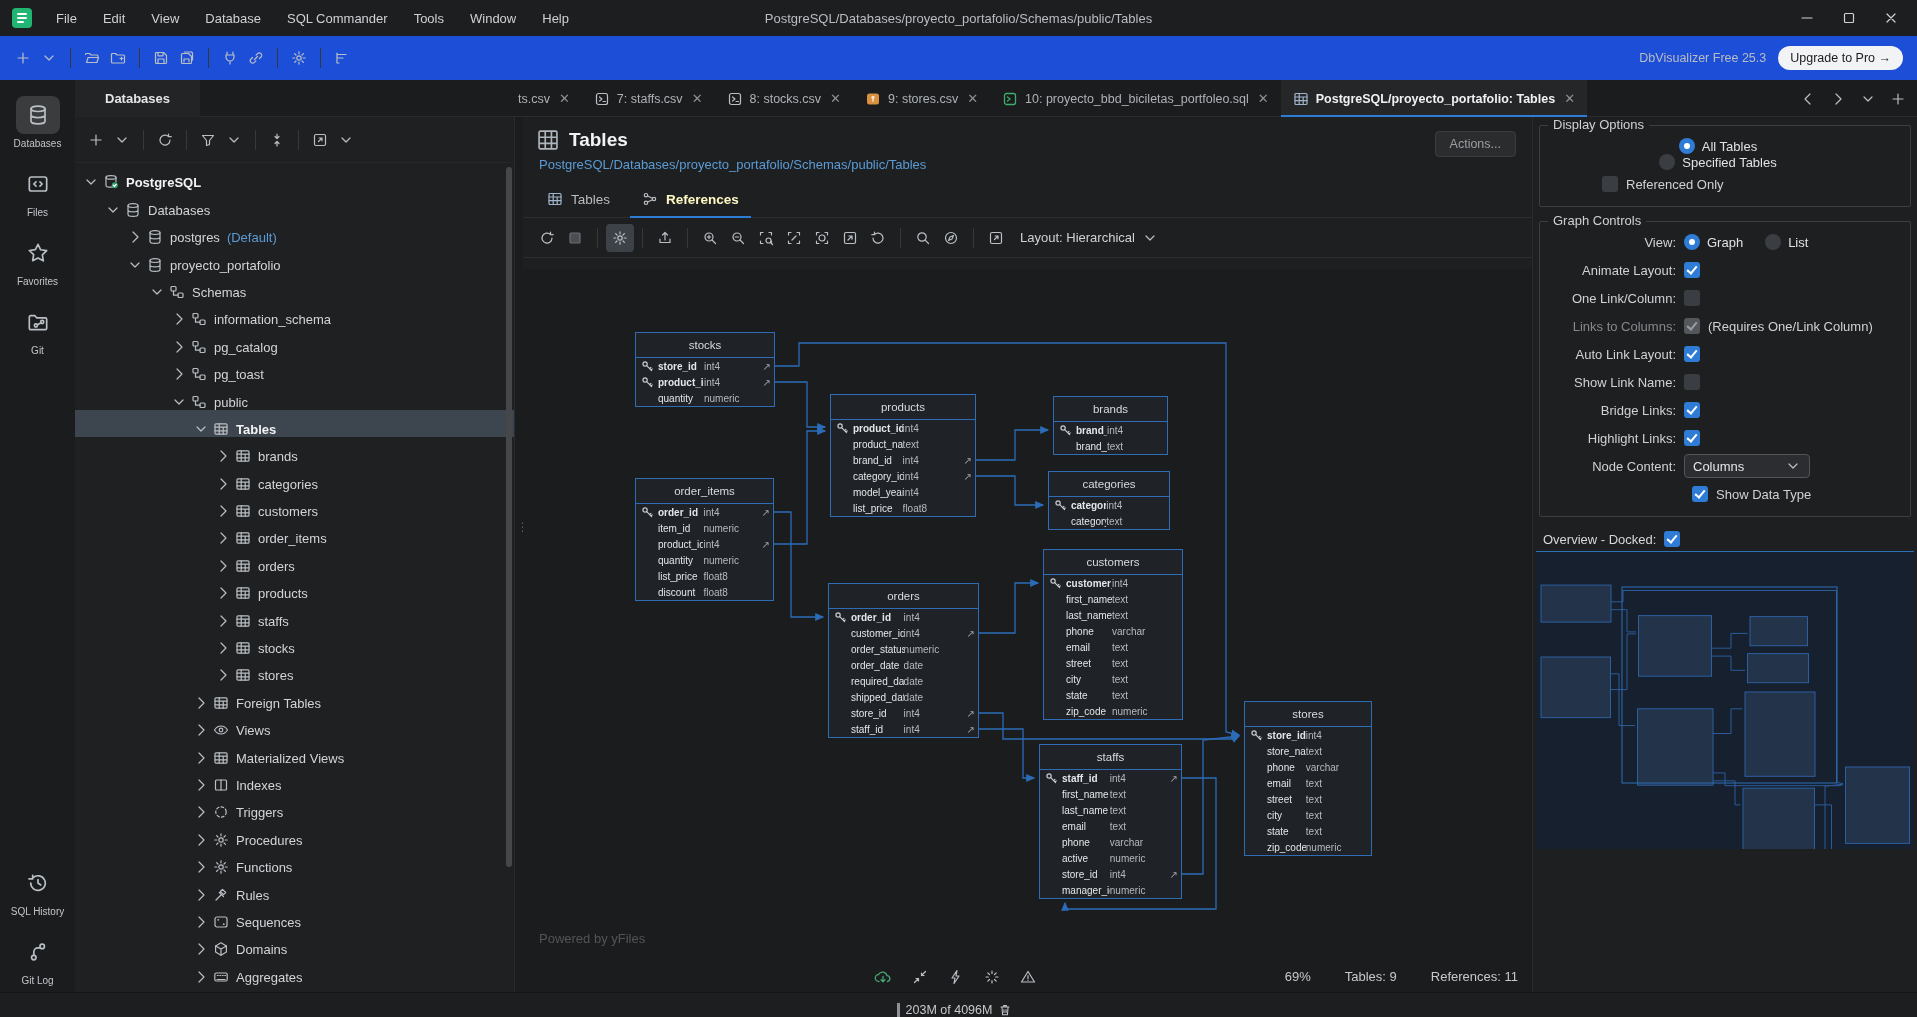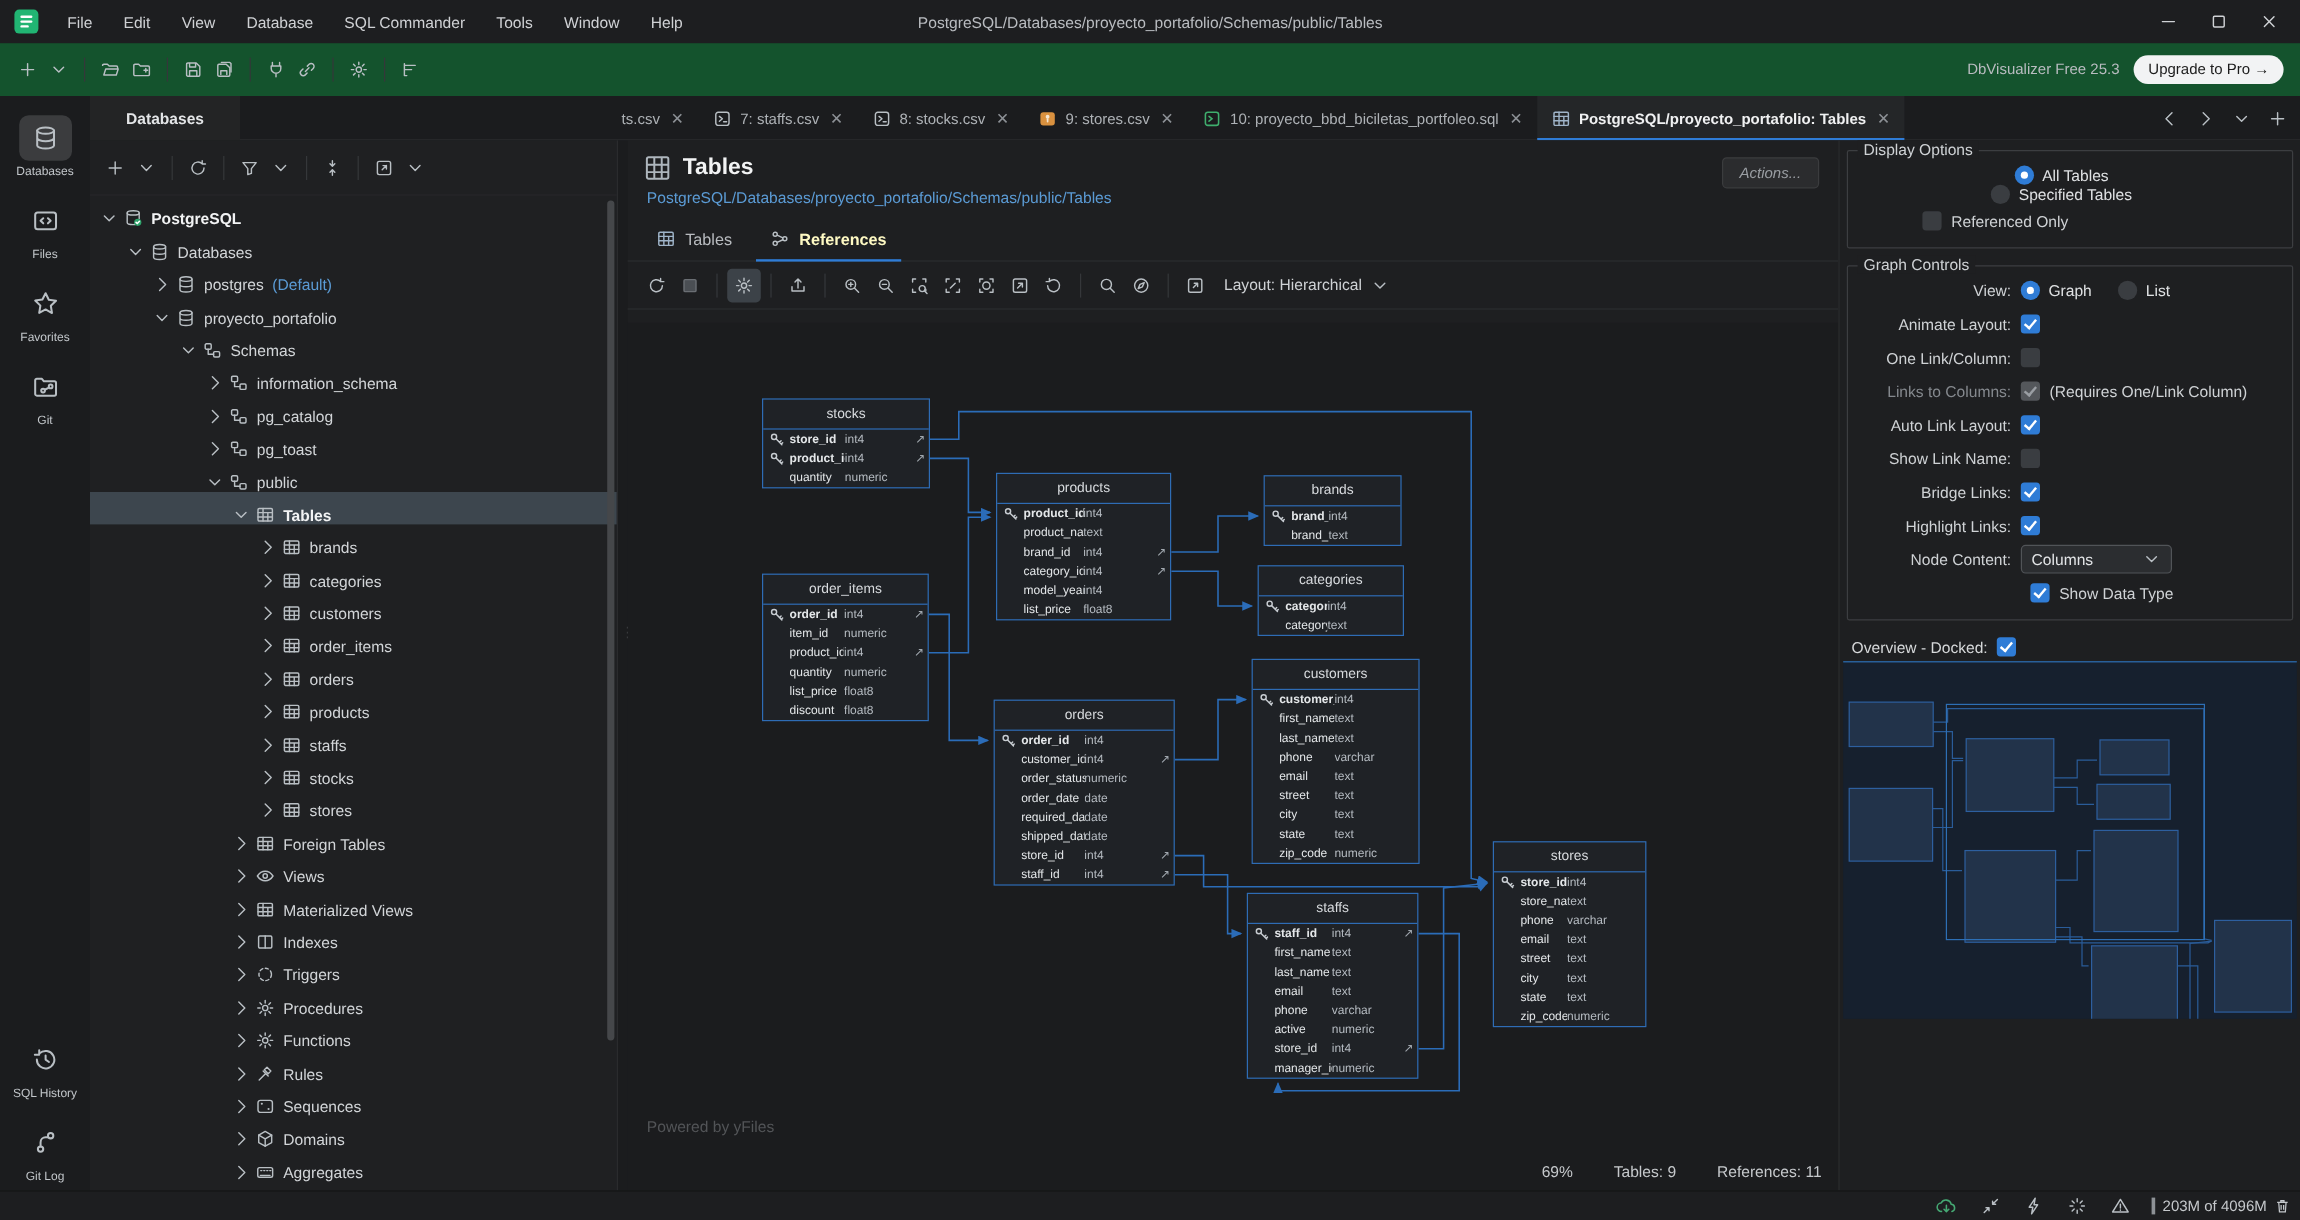--- a/index.html
+++ b/index.html
@@ -10,21 +10,21 @@
   
   #titlebar { position:absolute; left:0; top:0; width:1917px; height:36px; background:#1d1e20;
     display:flex; align-items:center; }
   #applogo { width:20px; height:20px; margin:0 14px 0 12px; border-radius:4px; background:#21b573;
     display:flex; align-items:center; justify-content:center; }
   #menubar { display:flex; gap:6px; }
   .menu-item { padding:4px 10px; font-size:13px; color:#cfd1d4; border-radius:4px; }
   #wintitle { position:absolute; left:50%; transform:translateX(-50%); font-size:13px; color:#b9bcc0; }
   #wincontrols { position:absolute; right:8px; top:0; height:36px; display:flex; align-items:center; gap:26px; padding-right:10px; }
   
-  #toolbar { position:absolute; left:0; top:36px; width:1917px; height:44px; background:#14532d;
+  #toolbar { position:absolute; left:0; top:36px; width:1917px; height:44px; background:#1d4ed8;
     display:flex; align-items:center; padding-left:10px; }
   .tb-btn { width:26px; height:26px; display:flex; align-items:center; justify-content:center; border-radius:4px; color:#c3c7cb; }
   .tb-sep { width:1px; height:20px; background:#35373a; margin:0 8px; }
   #tb-right { position:absolute; right:14px; display:flex; align-items:center; gap:12px; }
   #dbv-badge { font-size:12.5px; color:#b9bcc0; }
   #upgrade-btn { background:#f2f3f4; color:#1c1c1c; font-size:12.5px; padding:5px 12px; border-radius:14px; }
   
   #tabrow { position:absolute; left:0; top:80px; width:1917px; height:37px; background:#1b1c1e; border-bottom:1px solid #2a2b2d; }
   #panel-tab { position:absolute; left:75px; top:0; height:37px; padding:0 30px; background:#232425;
     display:flex; align-items:center; font-size:13px; font-weight:bold; color:#e3e5e7; }
@@ -55,21 +55,21 @@
   .trow.bold .tlabel { font-weight:bold; color:#f2f3f4; }
   #tree-scroll { position:absolute; right:2px; top:50px; width:6px; height:700px; background:#45474a; border-radius:3px; }
   
   #splitter { position:absolute; left:515px; top:117px; width:8px; bottom:25px; background:#1b1c1e; }
   #splitter .grip { position:absolute; top:408px; left:2px; color:#6a6d70; font-size:12px; letter-spacing:0; line-height:5px; }
   
   #center { position:absolute; left:523px; top:117px; width:1009px; bottom:25px; background:#1e1f21; }
   #obj-header { display:flex; align-items:center; padding:12px 14px 4px 14px; }
   #obj-title { font-size:19px; font-weight:bold; color:#f2f3f4; margin-left:10px; }
   #actions-btn { position:absolute; right:16px; top:14px; background:#2b2c2e; border:1px solid #3b3c3e;
-    color:#9a9ea3; font-size:12.5px; padding:5px 14px; border-radius:4px;font-style:italic; }
+    color:#9a9ea3; font-size:12.5px; padding:5px 14px; border-radius:4px; }
   #breadcrumb { padding:2px 16px 10px 16px; font-size:13px; color:#5b9bd5; }
   #viewtabs { display:flex; gap:8px; padding:0 12px; border-bottom:1px solid #2c2d2f; }
   .viewtab { display:flex; align-items:center; gap:8px; padding:9px 12px 10px 12px; font-size:13.5px; color:#b9bcc0; position:relative; }
   .viewtab.active { color:#fef9c3; font-weight:bold; }
   .viewtab.active::after { content:""; position:absolute; left:0; right:0; bottom:-1px; height:2.5px; background:#2f7cd6; }
   #dtoolbar { display:flex; align-items:center; height:40px; padding-left:10px; border-bottom:1px solid #2c2d2f; }
   .dtb { width:28px; height:28px; display:flex; align-items:center; justify-content:center; border-radius:4px; color:#c3c7cb; }
   .dtb.active { background:#3c4248; }
   #layout-chip { display:flex; align-items:center; gap:7px; font-size:13px; color:#cfd2d5; margin-left:10px; }
   
@@ -101,21 +101,21 @@
   .cb.on::after { content:""; position:absolute; left:5px; top:2px; width:4px; height:8px;
     border:solid #fff; border-width:0 2px 2px 0; transform:rotate(40deg); }
   .cb.on.disabled { background:#54575b; } .cb.on.disabled::after { border-color:#9a9ea3; }
   .opt { display:flex; align-items:center; margin-right:22px; color:#dfe1e3; }
   .select { display:flex; align-items:center; justify-content:space-between; width:126px; height:24px;
     background:#2b2d30; border:1px solid #515458; border-radius:4px; padding:0 8px; color:#e3e5e7; }
   #ov-head { display:flex; align-items:center; gap:8px; margin:14px 0 4px 10px; }
   #overview { position:absolute; left:3px; right:4px; top:0; height:298px; background:#16202e; border-top:1px solid #2d6fb5; }
   
   #statusbar { position:absolute; left:0; bottom:0; width:1917px; height:25px; background:#1d1e20; border-top:1px solid #151617;
-    display:flex; align-items:center; justify-content:flex-end; gap:18px; padding-right:8px; font-size:12.5px; color:#c6c9cc; }
+    display:flex; align-items:center; justify-content:flex-end; gap:18px; padding-right:8px; font-size:12.5px; color:#c6c9cc;flex-direction:column; }
   #mem { display:flex; align-items:center; gap:6px; }
   #mem .caret { width:3px; height:14px; background:#8d9196; }
 </style>
 </head>
 <body>
 
 <div id="titlebar">
   <div id="applogo">
     <svg width="12" height="12" viewBox="0 0 12 12">
         <rect x="1" y="1" width="10" height="2" rx="1" fill="#fff"></rect>

